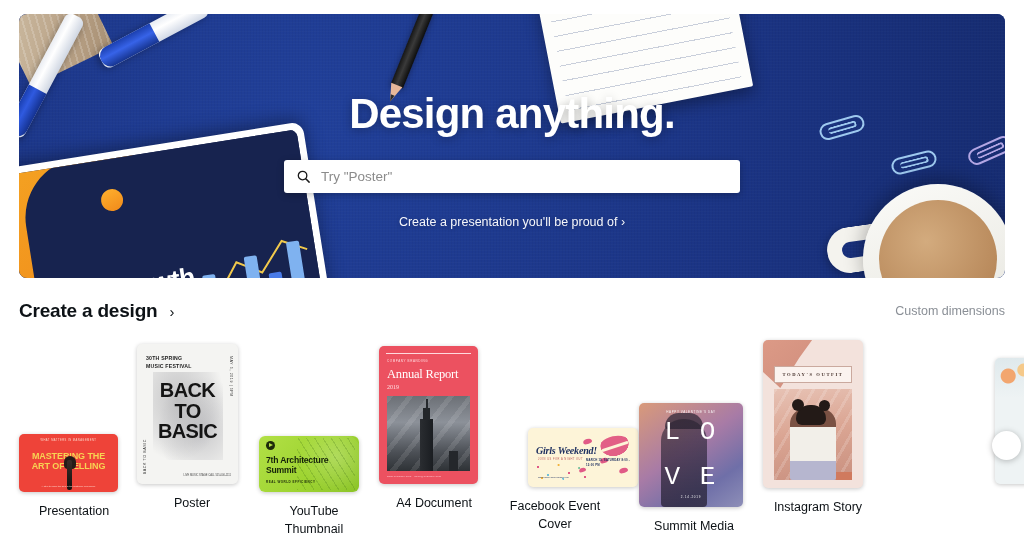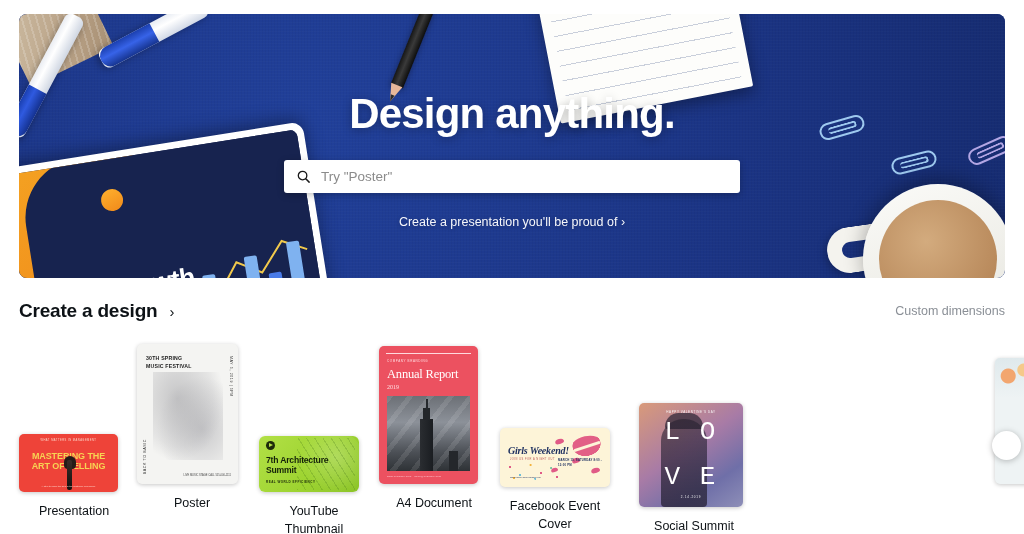--- a/index.html
+++ b/index.html
@@ -201,21 +201,21 @@
   .c4 .photo .tower::after{content:"";position:absolute;left:5.6px;top:-20px;width:1.8px;height:10px;
     background:#26292d;}
   .c4 .photo .tower2{ position:absolute; right:14%; bottom:0; width:9px; height:20px;
     background:#24272b;}
   .c4 .photo .cloud{ position:absolute; inset:0;
     background: repeating-linear-gradient(128deg, rgba(255,255,255,.10) 0 5px, transparent 5px 16px);}
   .c4 .fbot{ position:absolute; left:8px; bottom:6px; font-size:2.4px; color:#ffd9de; letter-spacing:.3px;}
 
   
   .c5 { left: 481px; top: 90px; }
-  .c5 .thumb { width: 110px; height: 59px; background:#fdf4d8; }
+  .c5 .thumb { width: 110px; height: 59px; background:#fdf4d8;margin-left:28px; }
   .c5 .script{ position:absolute; left:8px; top:17px; font-size:10px; color:#1e3060;
     font-family:"Liberation Serif", serif; font-style:italic; font-weight:700; letter-spacing:-.2px;}
   .c5 .ssub{ position:absolute; left:10px; top:30px; font-size:2.6px; color:#b55; letter-spacing:.5px;}
   .c5 .info{ position:absolute; left:58px; top:30px; font-size:2.8px; color:#1e3060;
     font-weight:700; line-height:1.8; letter-spacing:.2px;}
   .c5 .info2{ position:absolute; left:10px; bottom:7px; font-size:2.2px; color:#1e3060; line-height:1.7;}
   .lip{ position:absolute; background:#e05a86; border-radius:50% 50% 45% 45%/60% 60% 40% 40%;
     transform: rotate(-18deg); }
   .bigkiss{ position:absolute; right:6px; top:8px; width:34px; height:22px;
     background: radial-gradient(ellipse at 50% 40%, #e0527f 0 58%, transparent 60%);
@@ -394,20 +394,25 @@
       </div>
       <div class="cap">Presentation</div>
     </div>
 
     <div class="card c2">
       <div class="thumb">
         <div class="splat"></div>
         <div class="h1">
           <span>30TH SPRING</span><br><span>MUSIC FESTIVAL</span>
         </div>
+        <div class="big">
+          <span>BACK</span><br>
+          <span>TO</span><br>
+          <span>BASIC</span>
+        </div>
         <div class="sideR">MAY 5, 2019 | 5PM</div>
         <div class="sideL">BACK TO BASIC</div>
         <div class="foot">LIVE MUSIC STAGE
 CALL 555-000-1111</div>
       </div>
       <div class="cap">Poster</div>
     </div>
 
     <div class="card c3">
       <div class="thumb">
@@ -463,23 +468,38 @@
     <div class="card c6">
       <div class="thumb">
         <div class="hat"></div>
         <div class="fig"></div>
         <div class="top">HAPPY VALENTINE'S DAY</div>
         <div class="love">
           <span><span>L O</span><br><span>V E</span></span>
         </div>
         <div class="bot">2.14.2019</div>
       </div>
-      <div class="cap">Social Summit</div>
-    </div>
-
+      <div class="cap">Summit Media</div>
+    </div>
+
+    <div class="card c7">
+      <div class="thumb">
+        <div class="brush"></div>
+        <div class="band">
+          <span>TODAY'S OUTFIT</span>
+        </div>
+        <div class="photo">
+          <div class="wall"></div>
+          <div class="person"></div>
+          <div class="hair"></div>
+        </div>
+        <div class="tag"></div>
+      </div>
+      <div class="cap">Instagram Story</div>
+    </div>
 
 
     <div class="card c9">
       <div class="thumb">
         <div class="floral"></div>
 
       </div>
       <div class="cap">F</div>
     </div>
   </div>

